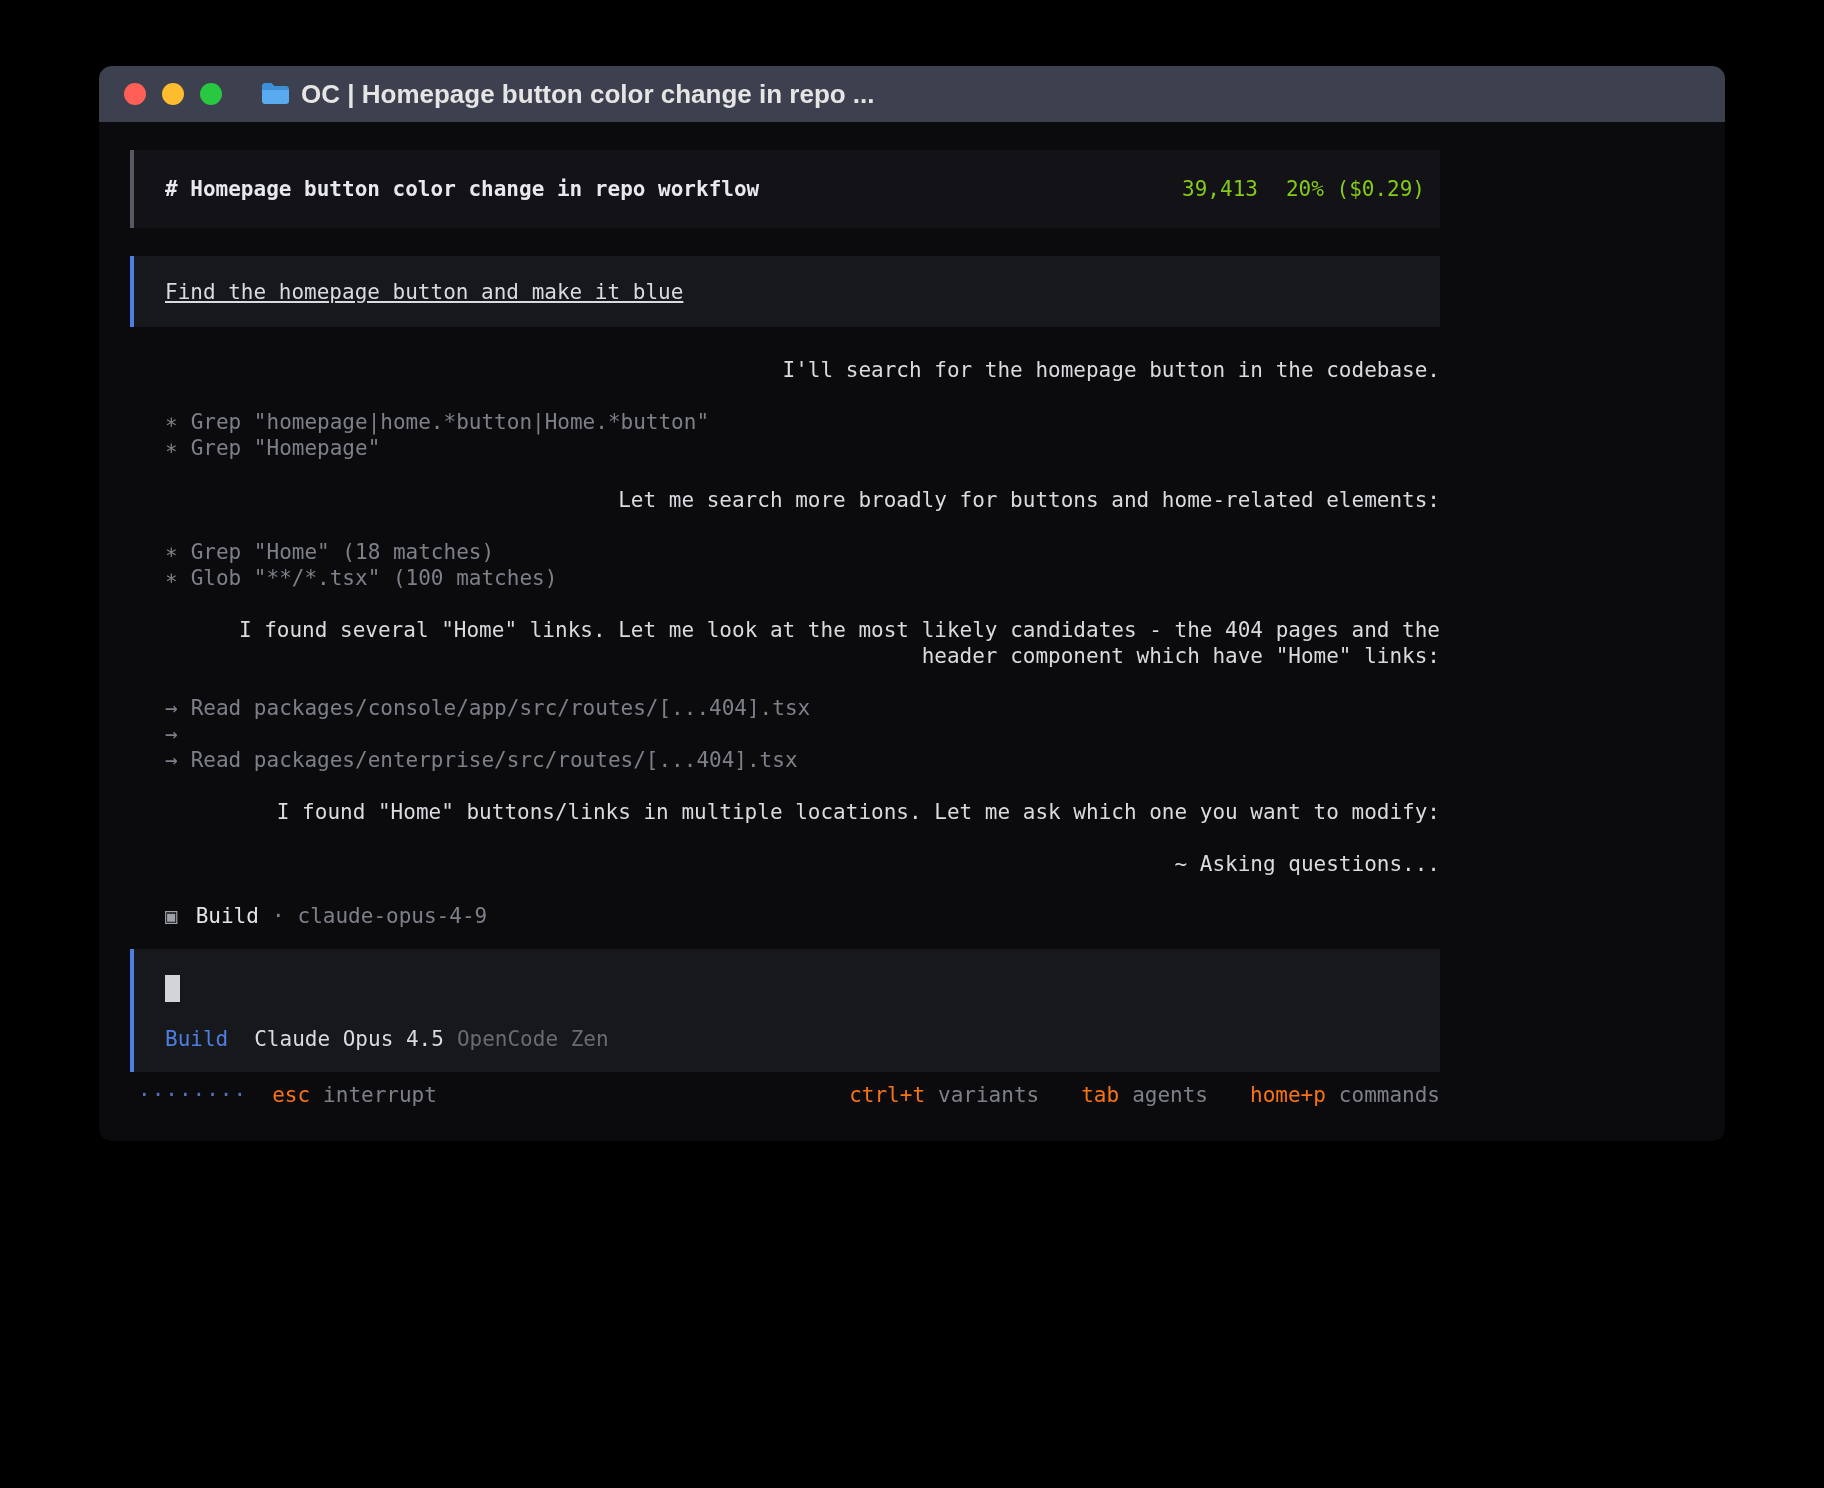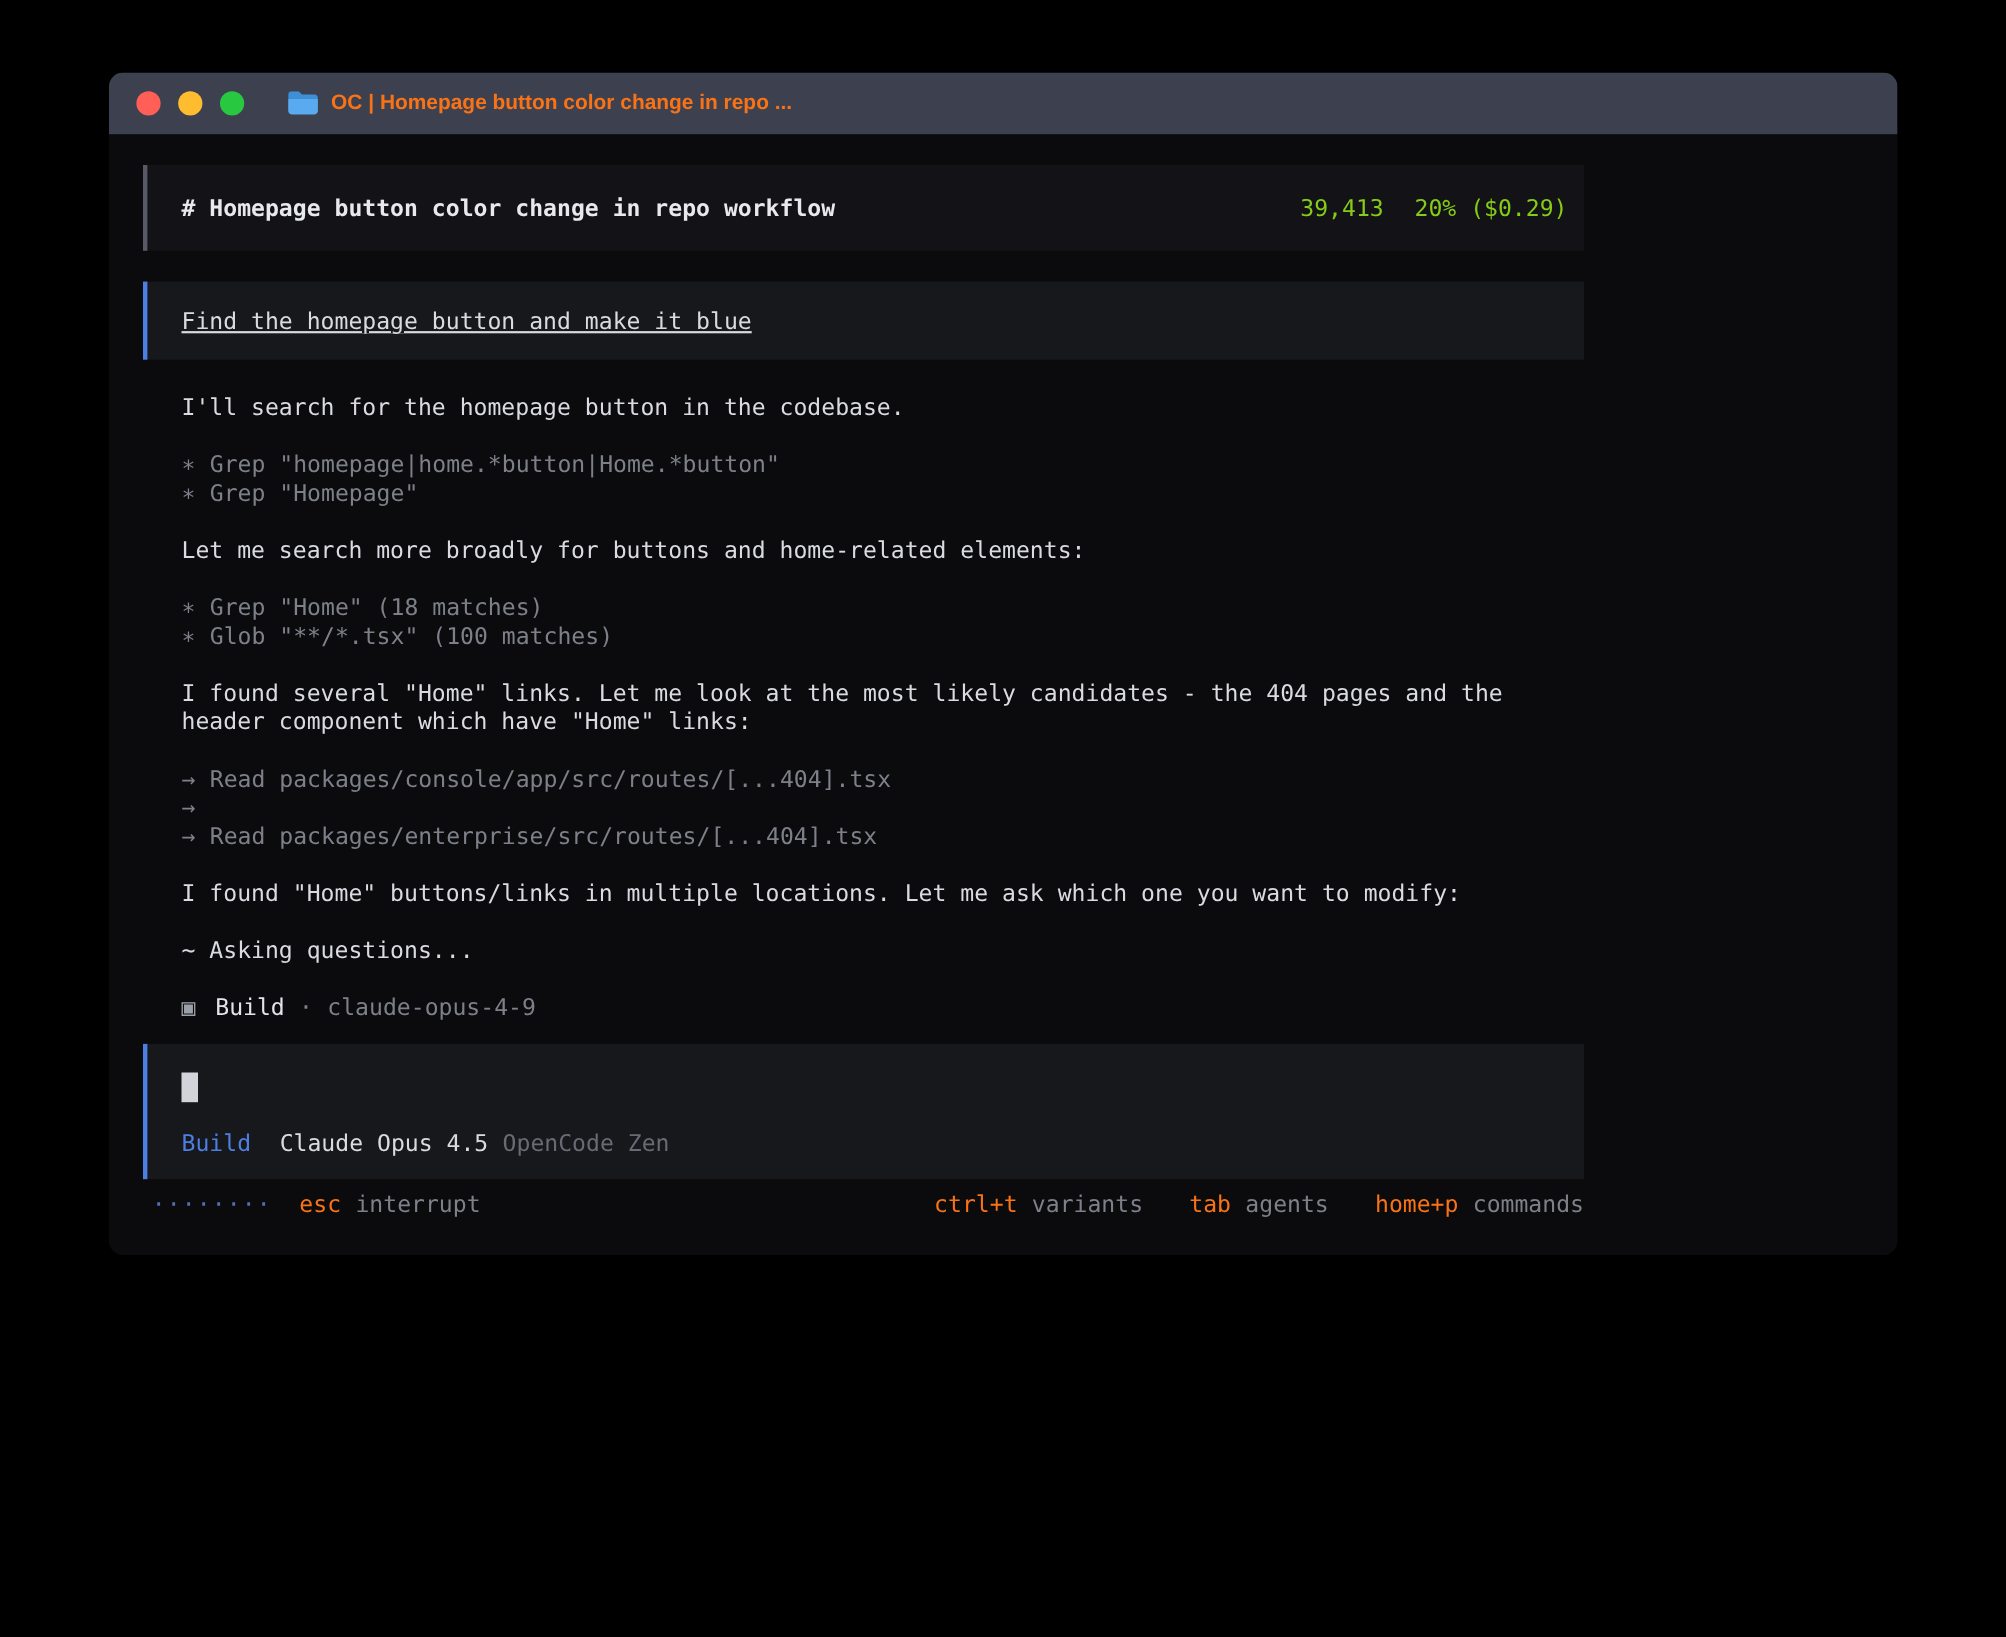--- a/index.html
+++ b/index.html
@@ -23,26 +23,26 @@
   }
   .traffic { display:flex; gap:16px; }
   .light { width:22px; height:22px; border-radius:50%; border:none; padding:0; cursor:default; }
   .light.red    { background:#ff5f57; }
   .light.yellow { background:#febc2e; }
   .light.green  { background:#28c840; }
   .title-wrap { display:flex; align-items:center; gap:12px; margin-left:40px; }
   .folder { display:inline-flex; }
   .titlebar-title {
     font-family:"Liberation Sans", sans-serif;
-    font-weight:bold; font-size:19px; color:#f97316;
+    font-weight:bold; font-size:26px; color:#e5e5e5;
     white-space:nowrap;
   }
   
   .content { padding:28px 0 0 31px; font-size:21px; line-height:26px; }
-  .col { width:1310px; }
+  .col { width:1310px;text-align:right; }
   
   .session-header {
     height:78px;
     background:#121217;
     border-left:4px solid #575a64;
     display:flex; align-items:center; justify-content:space-between;
     padding:0 15px 0 31px;
   }
   .session-title { font-weight:bold; color:#e8e9ed; }
   .session-meta { display:flex; gap:28px; color:#84cc16; }

